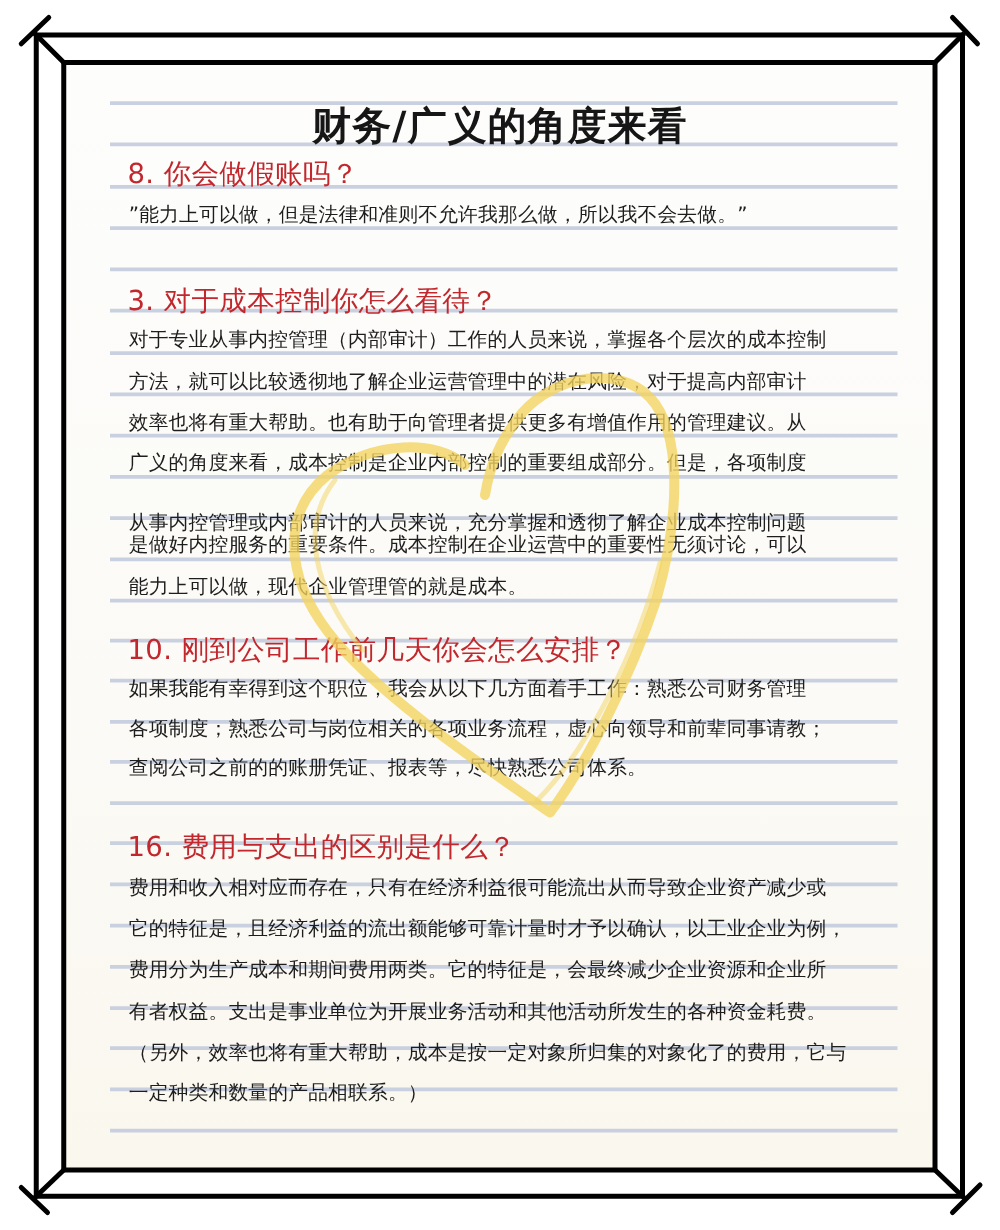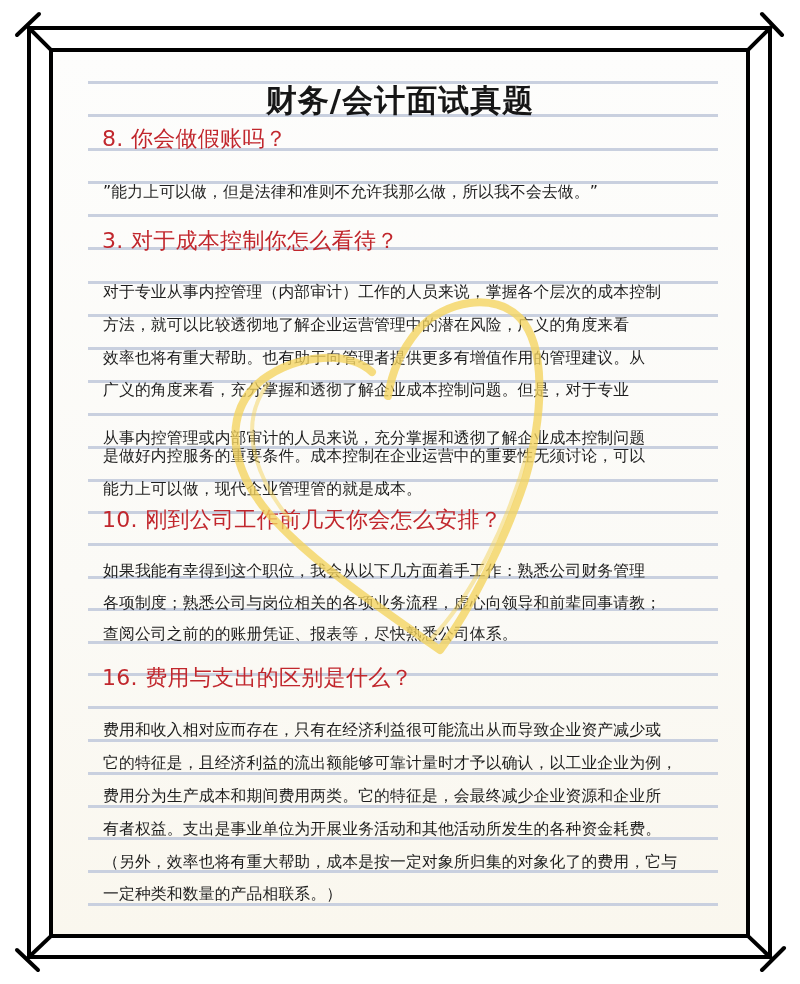--- a/index.html
+++ b/index.html
@@ -21,21 +21,21 @@
     position:absolute; left:0; width:800px; top:80px;
     text-align:center; font-size:31px; font-weight:bold; color:#161616;
     letter-spacing:1px;
   }
   .heading {
     position:absolute; left:102px; font-size:22px; color:#c1272d;
     letter-spacing:0.3px; white-space:nowrap;
   }
   .para {
     position:absolute; left:103px; font-size:15.8px; color:#1d1d1d;
-    white-space:nowrap; letter-spacing:0.15px;margin-top:20px;
+    white-space:nowrap; letter-spacing:0.15px;
   }
   #heart { position:absolute; left:0; top:0; width:800px; height:984px; pointer-events:none; }
 </style>
 </head>
 <body>
 
 <svg id="frame" viewBox="0 0 800 984">
   <g stroke="#000" stroke-width="4" fill="none" stroke-linecap="square">
     <rect x="29" y="28" width="741" height="929"></rect>
   </g>
@@ -82,33 +82,33 @@
   <div class="rule" style="top:673px"></div>
   <div class="rule" style="top:706px"></div>
   <div class="rule" style="top:739px"></div>
   <div class="rule" style="top:772px"></div>
   <div class="rule" style="top:805px"></div>
   <div class="rule" style="top:837px"></div>
   <div class="rule" style="top:870px"></div>
   <div class="rule" style="top:903px"></div>
 </div>
 
-<div class="title">财务/会计面试真题</div>
+<div class="title">财务/广义的角度来看</div>
 
 <div>
   <div class="heading" style="top:124px">8. 你会做假账吗？</div>
   <div class="para" style="top:162px">”能力上可以做，但是法律和准则不允许我那么做，所以我不会去做。”</div>
 </div>
 
 <div>
   <div class="heading" style="top:226px">3. 对于成本控制你怎么看待？</div>
   <div class="para" style="top:262px">对于专业从事内控管理（内部审计）工作的人员来说，掌握各个层次的成本控制</div>
-  <div class="para" style="top:295px">方法，就可以比较透彻地了解企业运营管理中的潜在风险，广义的角度来看</div>
+  <div class="para" style="top:295px">方法，就可以比较透彻地了解企业运营管理中的潜在风险，对于提高内部审计</div>
   <div class="para" style="top:328px">效率也将有重大帮助。也有助于向管理者提供更多有增值作用的管理建议。从</div>
-  <div class="para" style="top:360px">广义的角度来看，充分掌握和透彻了解企业成本控制问题。但是，对于专业</div>
+  <div class="para" style="top:360px">广义的角度来看，成本控制是企业内部控制的重要组成部分。但是，各项制度</div>
   <div class="para" style="top:408px">从事内控管理或内部审计的人员来说，充分掌握和透彻了解企业成本控制问题</div>
   <div class="para" style="top:426px">是做好内控服务的重要条件。成本控制在企业运营中的重要性无须讨论，可以</div>
   <div class="para" style="top:459px">能力上可以做，现代企业管理管的就是成本。</div>
 </div>
 
 <div>
   <div class="heading" style="top:505px">10. 刚到公司工作前几天你会怎么安排？</div>
   <div class="para" style="top:541px">如果我能有幸得到这个职位，我会从以下几方面着手工作：熟悉公司财务管理</div>
   <div class="para" style="top:573px">各项制度；熟悉公司与岗位相关的各项业务流程，虚心向领导和前辈同事请教；</div>
   <div class="para" style="top:604px">查阅公司之前的的账册凭证、报表等，尽快熟悉公司体系。</div>

